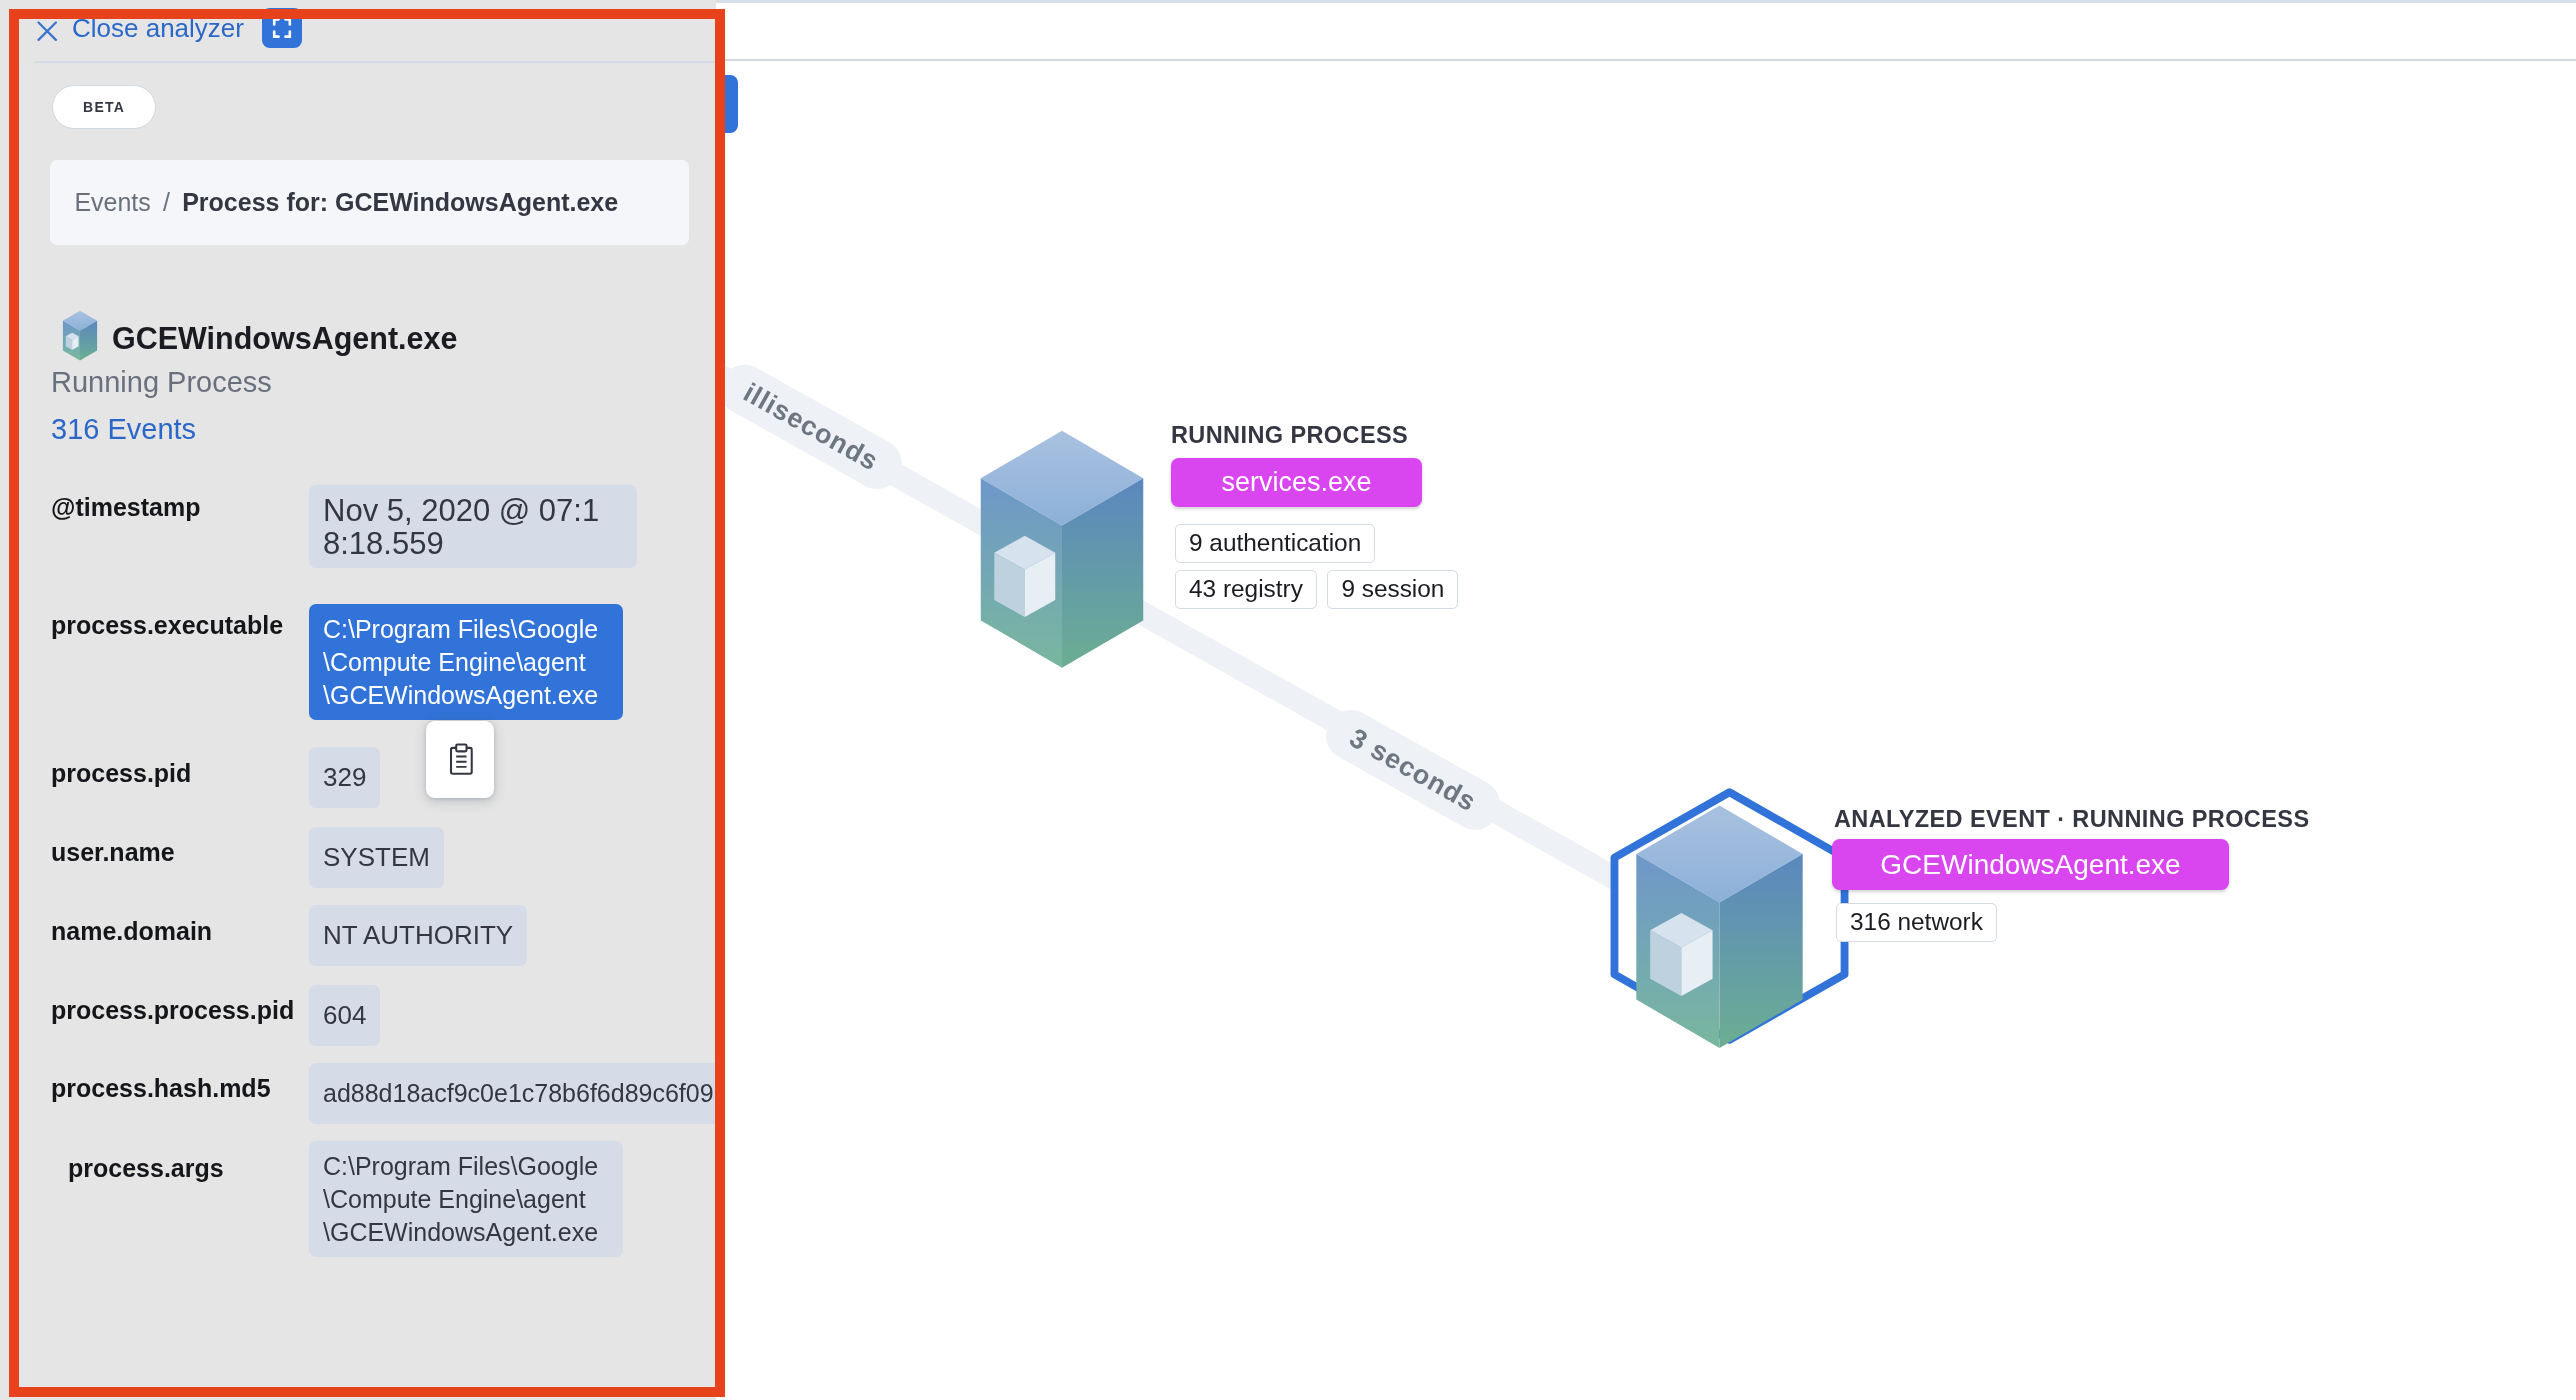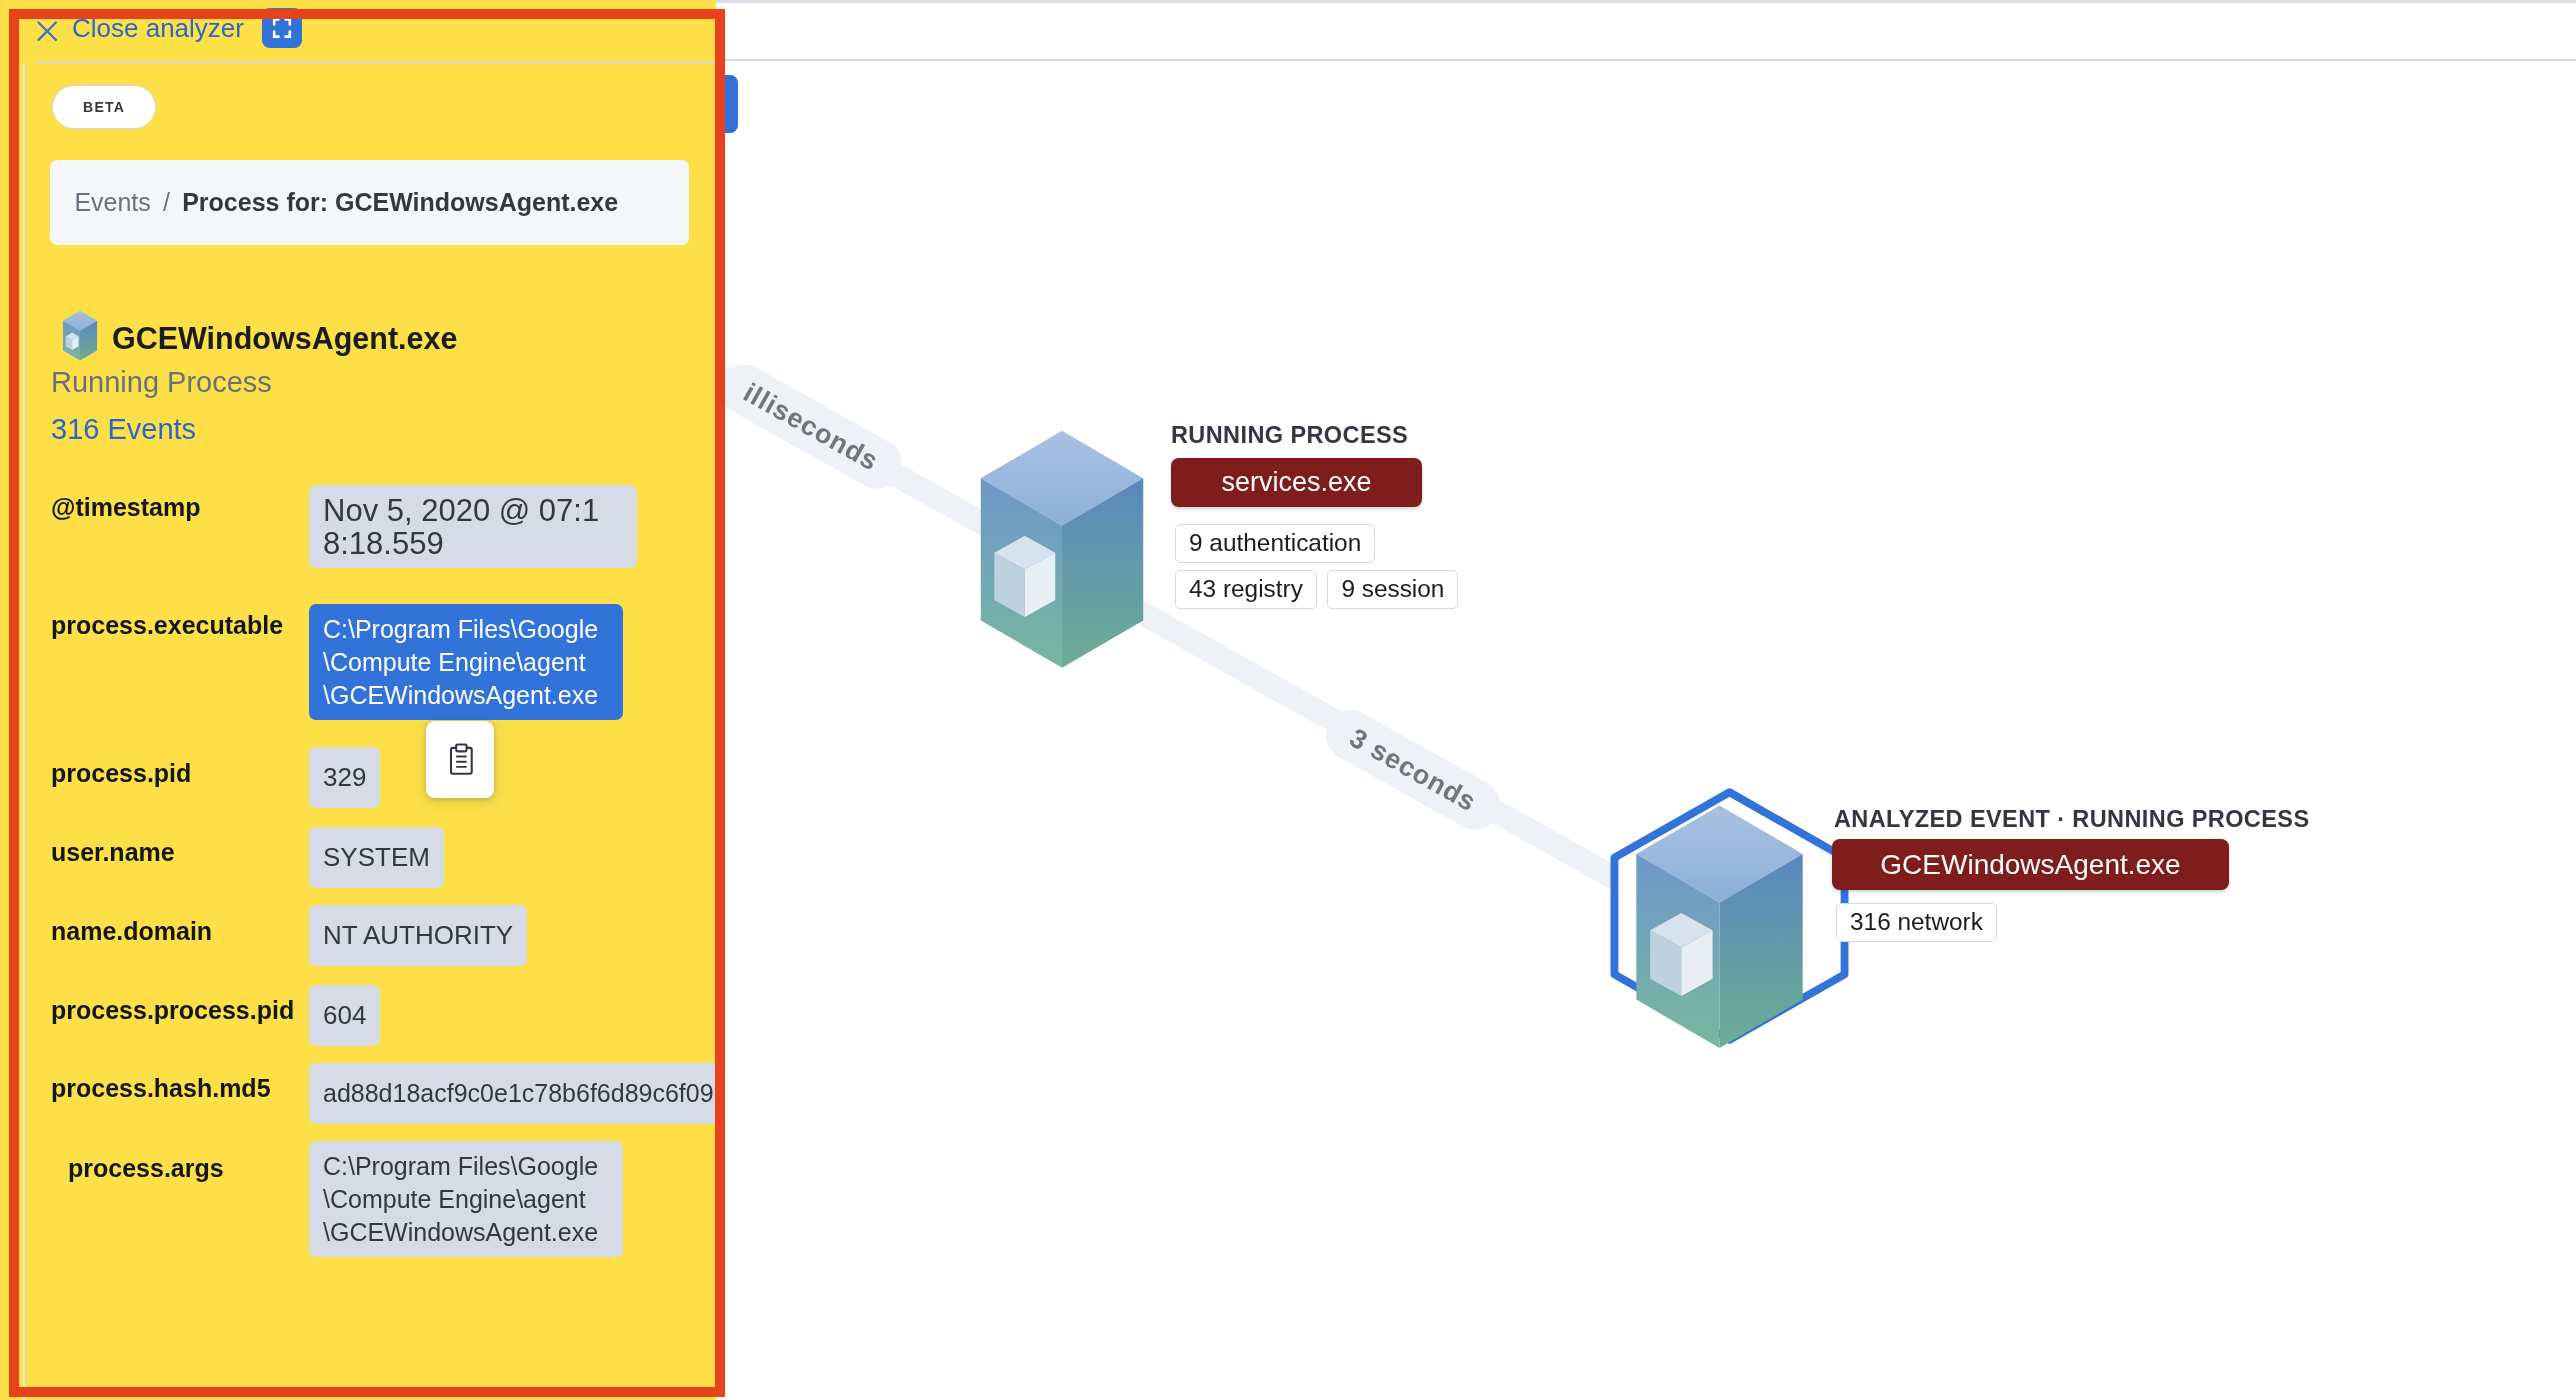--- a/index.html
+++ b/index.html
@@ -19,35 +19,35 @@
   .edge-label {
     z-index:2; background:#eef1f6; color:#6e7781; font-weight:bold;
     font-size:27px; letter-spacing:0.9px; padding:9.6px 26px; border-radius:24.4px;
     white-space:nowrap; transform:translate(-50%,-50%) rotate(29.3deg);
   }
 
   
   .node-layer { z-index:3; }
   .kind-label { font-size:23.5px; font-weight:bold; color:#343741; letter-spacing:0.4px; white-space:nowrap; }
   .node-button {
-    background:#7f1d1d; color:#ffffff; border:none; border-radius:7.8px;
+    background:#d946ef; color:#ffffff; border:none; border-radius:7.8px;
     display:flex; align-items:center; justify-content:center;
     font-family:"Liberation Sans", sans-serif; font-size:27px; cursor:pointer;
     box-shadow:0 1.7px 3.5px rgba(0,0,0,0.18);
   }
   .count-pill {
     display:inline-flex; align-items:center; background:#ffffff;
     border:1.7px solid #d3dae6; border-radius:5.2px; padding:4.4px 13px;
     font-size:24.4px; color:#1a1c21; white-space:nowrap;
   }
   .pill-row { display:flex; gap:10.5px; }
 
   
   #panel {
-    left:0; top:0; width:716px; height:1400px; background:#fde047;
+    left:0; top:0; width:716px; height:1400px; background:#e5e5e5;
     overflow:hidden; z-index:5;
   }
   .panel-left-border { left:23px; top:63px; width:1.7px; height:1338px; background:#e2e7ef; }
   .header-divider { left:35px; top:61px; width:681px; height:1.7px; background:#d3dae6; }
 
   .close-link { color:#2b67c8; font-size:26px; white-space:nowrap; cursor:pointer; }
   .bracket-btn {
     width:40px; height:40px; border-radius:7.8px; background:#3173d8; border:none;
     display:flex; align-items:center; justify-content:center; cursor:pointer;
   }

